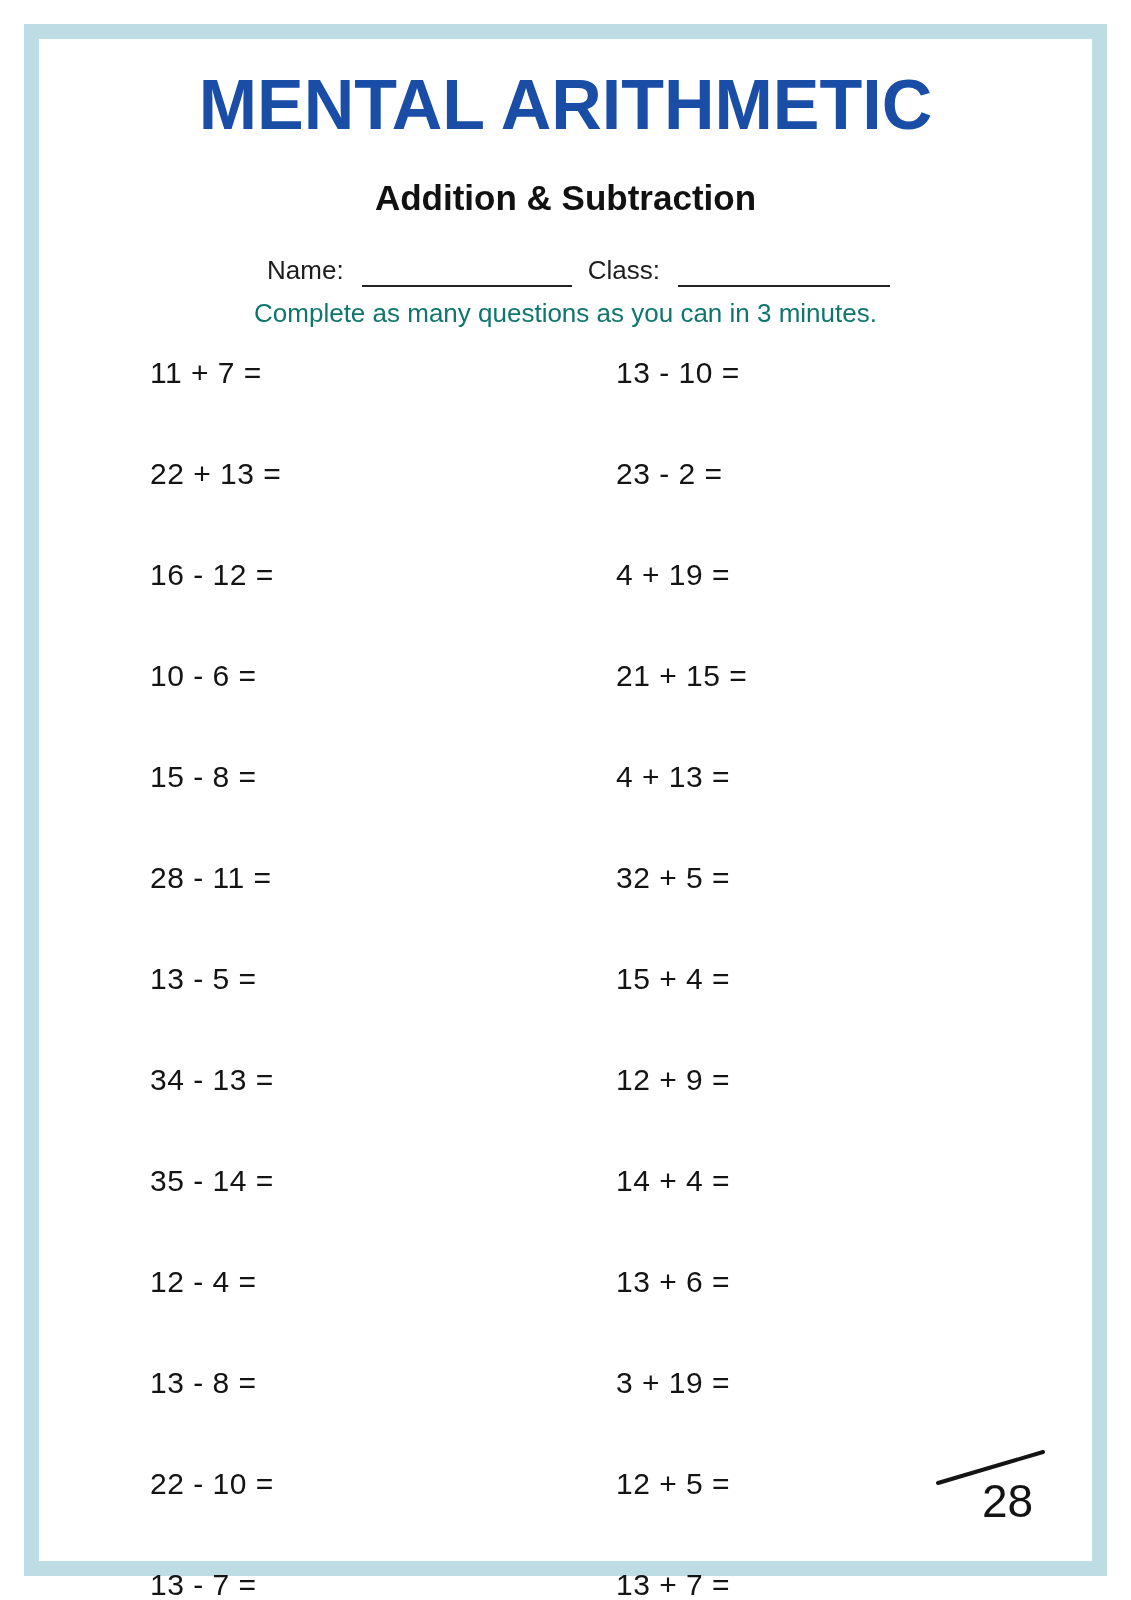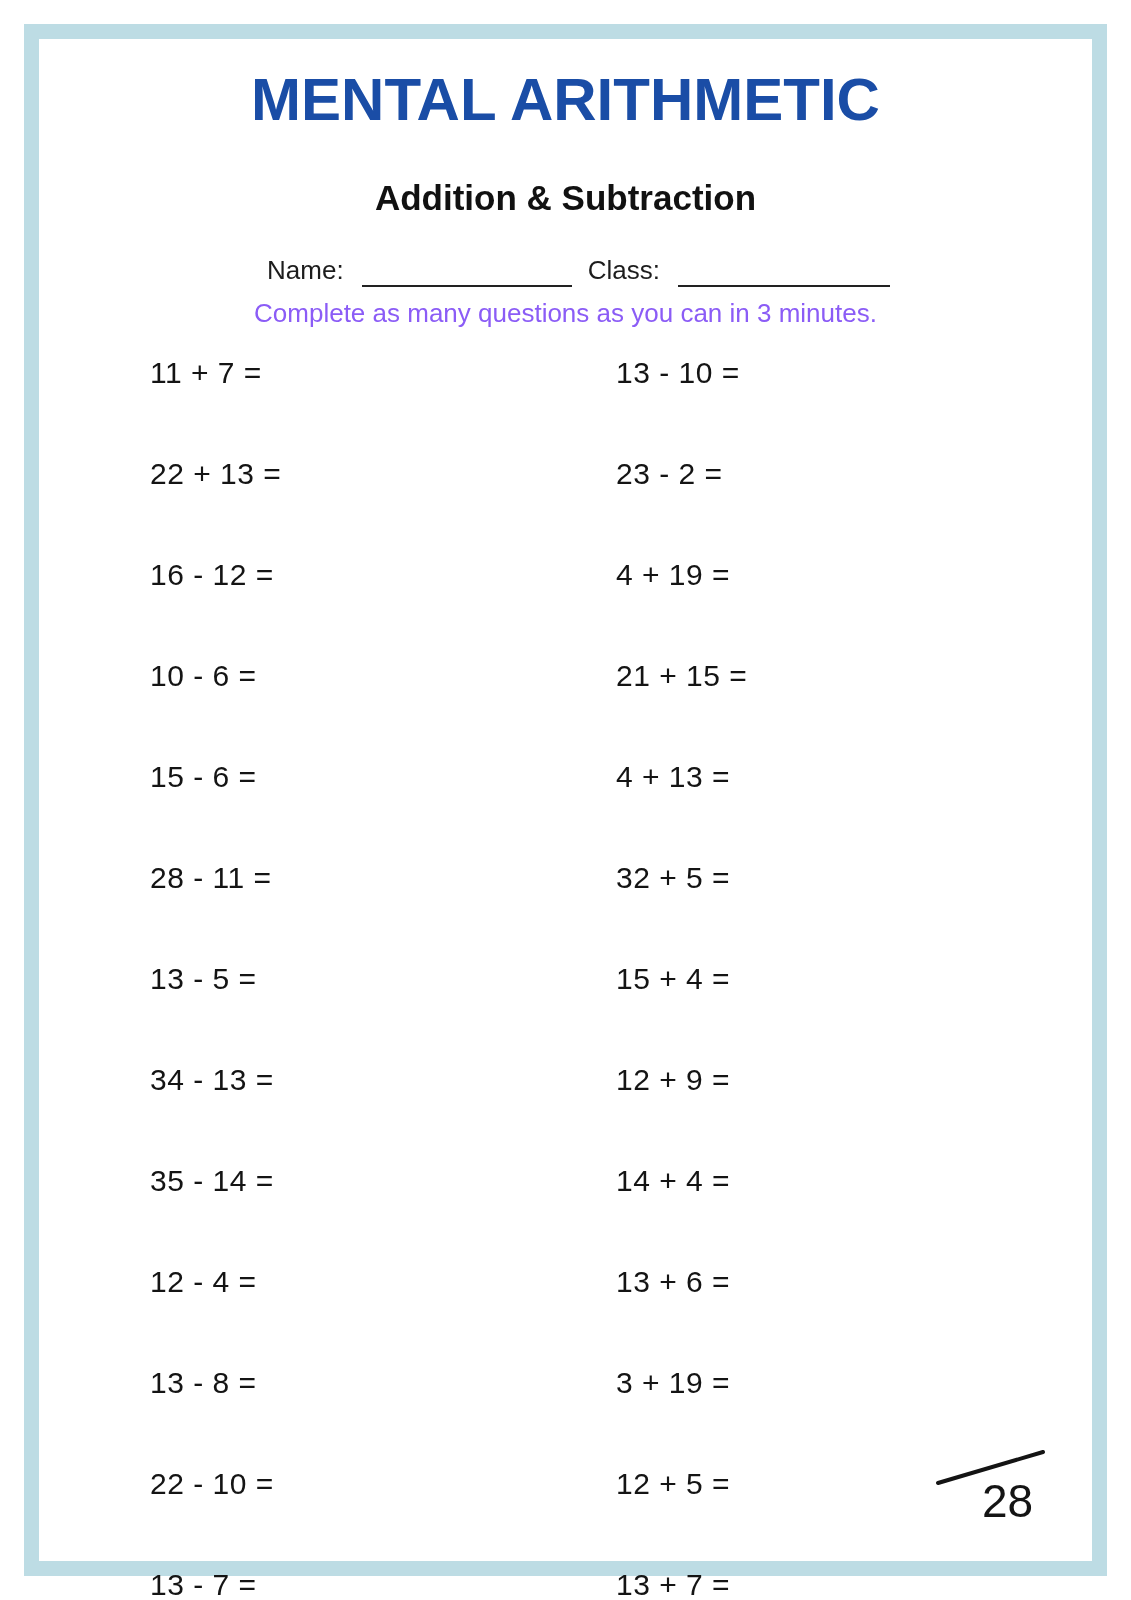--- a/index.html
+++ b/index.html
@@ -23,21 +23,21 @@
     bottom: 24px;
     border: 15px solid #bddce4;
     pointer-events: none;
   }
   .title {
     position: absolute;
     top: 70px;
     left: 0;
     width: 100%;
     text-align: center;
-    font-size: 60px;
+    font-size: 70px;
     line-height: 1.0;
     font-weight: bold;
     letter-spacing: 0px;
     color: #1a4da6;
     white-space: nowrap;
   }
   .subtitle {
     position: absolute;
     top: 178px;
     left: 0;
@@ -74,21 +74,21 @@
   .blank-line.class {
     width: 212px;
   }
   .instruction {
     position: absolute;
     top: 298px;
     left: 0;
     width: 100%;
     text-align: center;
     font-size: 26px;
-    color: #8b5cf6;
+    color: #0f766e;
   }
   .problems {
     position: absolute;
     top: 330px;
     left: 150px;
     right: 80px;
     display: grid;
     grid-template-columns: 450px 1fr;
     grid-auto-rows: 85px;
     gap: 16px;
@@ -142,21 +142,21 @@
 
 <div class="problems">
   <div class="problem">11 + 7 =</div>
   <div class="problem">13 - 10 =</div>
   <div class="problem">22 + 13 =</div>
   <div class="problem">23 - 2 =</div>
   <div class="problem">16 - 12 =</div>
   <div class="problem">4 + 19 =</div>
   <div class="problem">10 - 6 =</div>
   <div class="problem">21 + 15 =</div>
-  <div class="problem">15 - 6 =</div>
+  <div class="problem">15 - 8 =</div>
   <div class="problem">4 + 13 =</div>
   <div class="problem">28 - 11 =</div>
   <div class="problem">32 + 5 =</div>
   <div class="problem">13 - 5 =</div>
   <div class="problem">15 + 4 =</div>
   <div class="problem">34 - 13 =</div>
   <div class="problem">12 + 9 =</div>
   <div class="problem">35 - 14 =</div>
   <div class="problem">14 + 4 =</div>
   <div class="problem">12 - 4 =</div>

